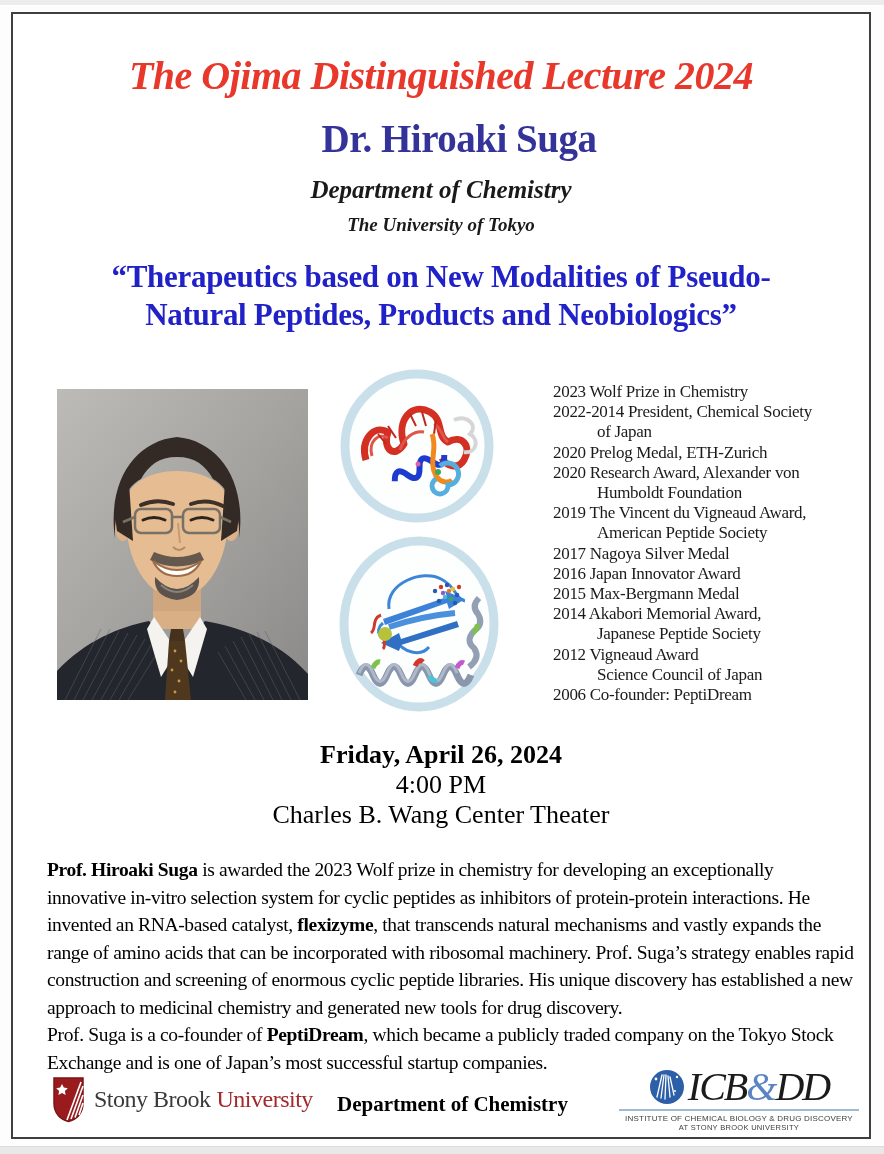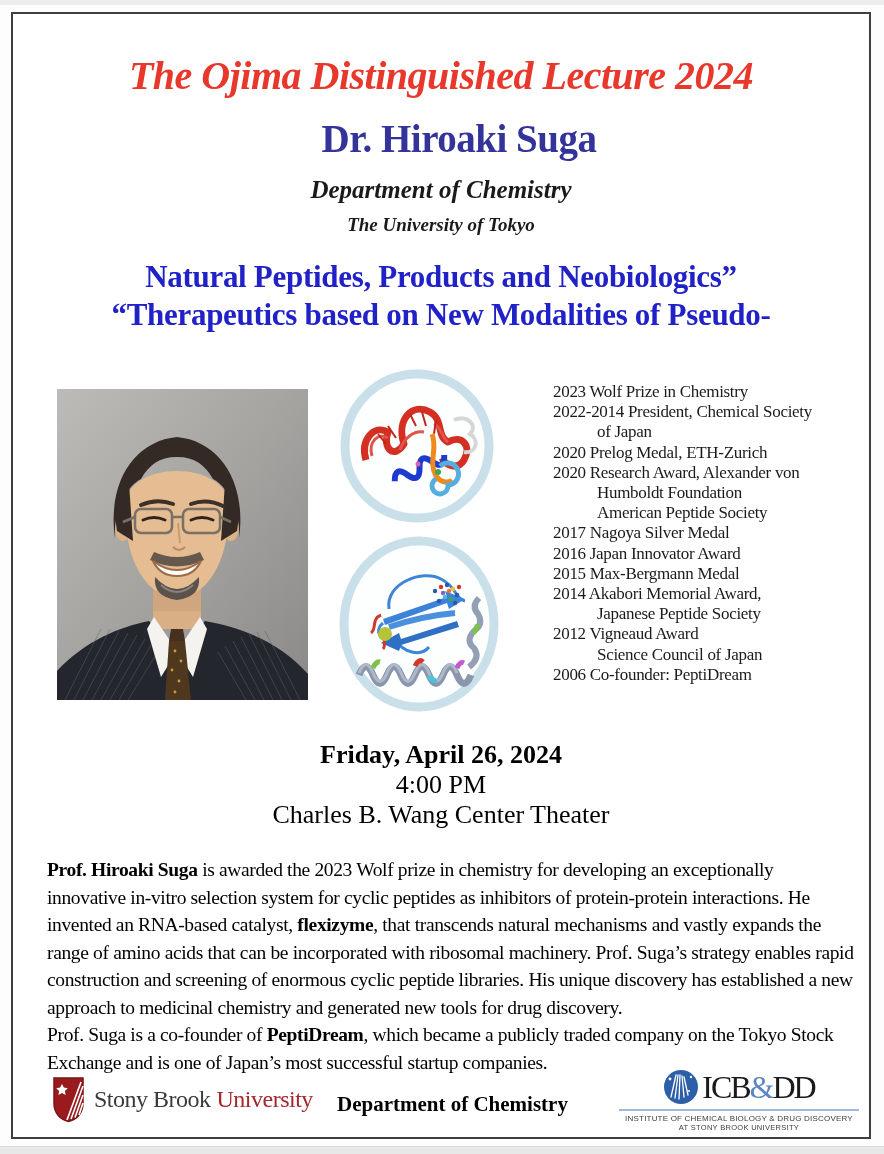--- a/index.html
+++ b/index.html
@@ -59,41 +59,41 @@
   .sbu-wordmark { margin-left:9px; font-size:24px; letter-spacing:-0.5px; white-space:nowrap; }
   .sbu-word-1 { color:#3a3a3a; }
   .sbu-word-2 { color:#a3282c; margin-left:6px; }
   .footer-dept {
     position:absolute; left:324px; top:1078px;
     font-size:21px; font-weight:bold; color:#000; white-space:nowrap;
   }
   .icbdd { position:absolute; left:598px; top:1052px; width:256px; text-align:center; }
   .icbdd-row { display:flex; align-items:center; justify-content:center; }
   .icbdd-mark { width:36px; height:36px; margin-right:3px; flex:0 0 auto; }
-  .icbdd-acronym { font-size:32px; line-height:42px; letter-spacing:-2px; color:#1b1b1b; white-space:nowrap; }
+  .icbdd-acronym { font-size:40px; line-height:42px; letter-spacing:-2px; color:#1b1b1b; white-space:nowrap;font-style:italic; }
   .icbdd-amp { color:#5b84c4; }
   .icbdd-line { height:2px; background:#9fb9d8; margin:1px 8px 3px 8px; }
   .icbdd-cap1 { font-family:"Liberation Sans", sans-serif; font-size:8px; letter-spacing:0.2px; color:#3d3d3d; }
   .icbdd-cap2 { font-family:"Liberation Sans", sans-serif; font-size:7.5px; letter-spacing:0.3px; color:#3d3d3d; }
 </style>
 </head>
 <body>
 
 <div class="viewport">
   <div class="strip-top"></div>
 
   <div class="page">
 
     <div class="series-title">The Ojima Distinguished Lecture 2024</div>
     <div class="speaker-name">Dr. Hiroaki Suga</div>
     <div class="affil-dept">Department of Chemistry</div>
     <div class="affil-univ">The University of Tokyo</div>
     <div class="talk-title">
+      <div>“Therapeutics based on New Modalities of Pseudo-</div>
       <div>Natural Peptides, Products and Neobiologics”</div>
-      <div>“Therapeutics based on New Modalities of Pseudo-</div>
     </div>
 
     <div class="photo">
       <svg viewBox="0 0 251 311">
         <defs>
           <linearGradient id="pbg" x1="0" y1="0" x2="1" y2="1">
             <stop offset="0" stop-color="#bdbbb8"></stop>
               <stop offset="0.5" stop-color="#a5a3a0"></stop>
               <stop offset="1" stop-color="#8b8987"></stop>
           </linearGradient>
@@ -213,20 +213,21 @@
       </svg>
     </div>
 
     <div class="awards">
         <div class="award-line"><span>2023 </span><span>Wolf Prize in Chemistry</span></div>
         <div class="award-line"><span>2022-2014 </span><span>President, Chemical Society</span></div>
         <div class="award-line cont"><span>of Japan</span></div>
         <div class="award-line"><span>2020 </span><span>Prelog Medal, ETH-Zurich</span></div>
         <div class="award-line"><span>2020 </span><span>Research Award, Alexander von</span></div>
         <div class="award-line cont"><span>Humboldt Foundation</span></div>
+        <div class="award-line"><span>2019 </span><span>The Vincent du Vigneaud Award,</span></div>
         <div class="award-line cont"><span>American Peptide Society</span></div>
         <div class="award-line"><span>2017 </span><span>Nagoya Silver Medal</span></div>
         <div class="award-line"><span>2016 </span><span>Japan Innovator Award</span></div>
         <div class="award-line"><span>2015 </span><span>Max-Bergmann Medal</span></div>
         <div class="award-line"><span>2014 </span><span>Akabori Memorial Award,</span></div>
         <div class="award-line cont"><span>Japanese Peptide Society</span></div>
         <div class="award-line"><span>2012 </span><span>Vigneaud Award</span></div>
         <div class="award-line cont"><span>Science Council of Japan</span></div>
         <div class="award-line"><span>2006 </span><span>Co-founder: PeptiDream</span></div>
       </div>

